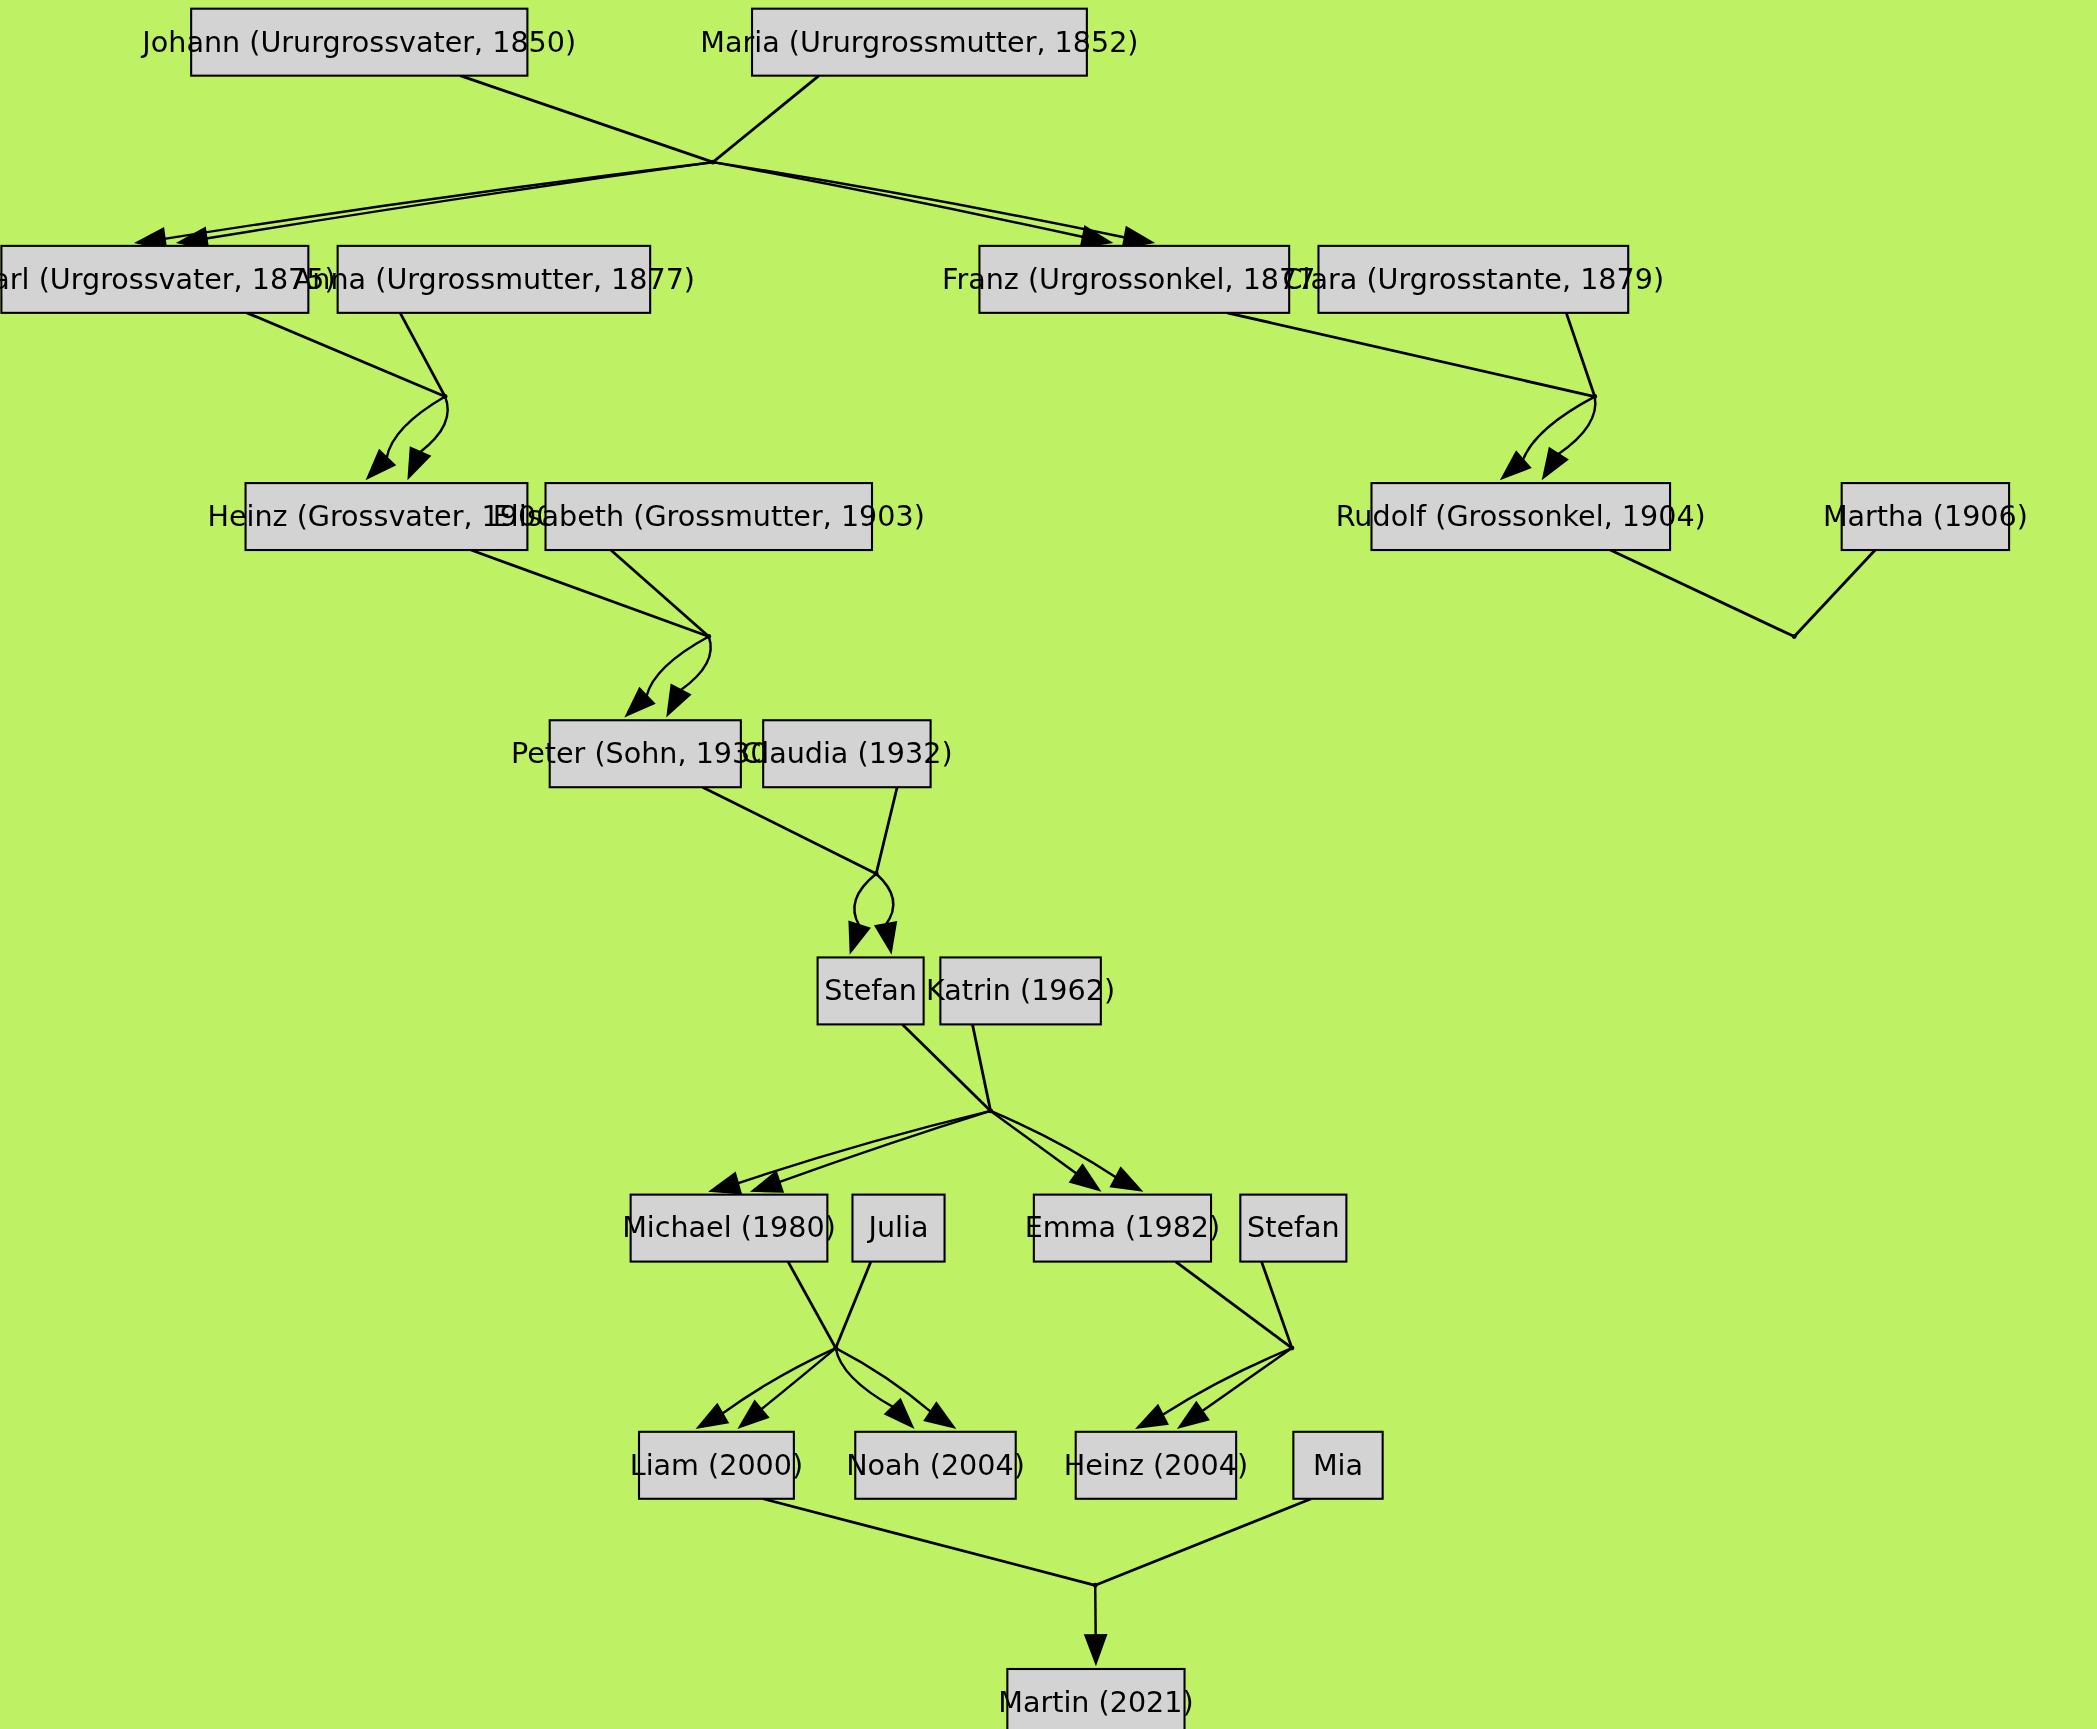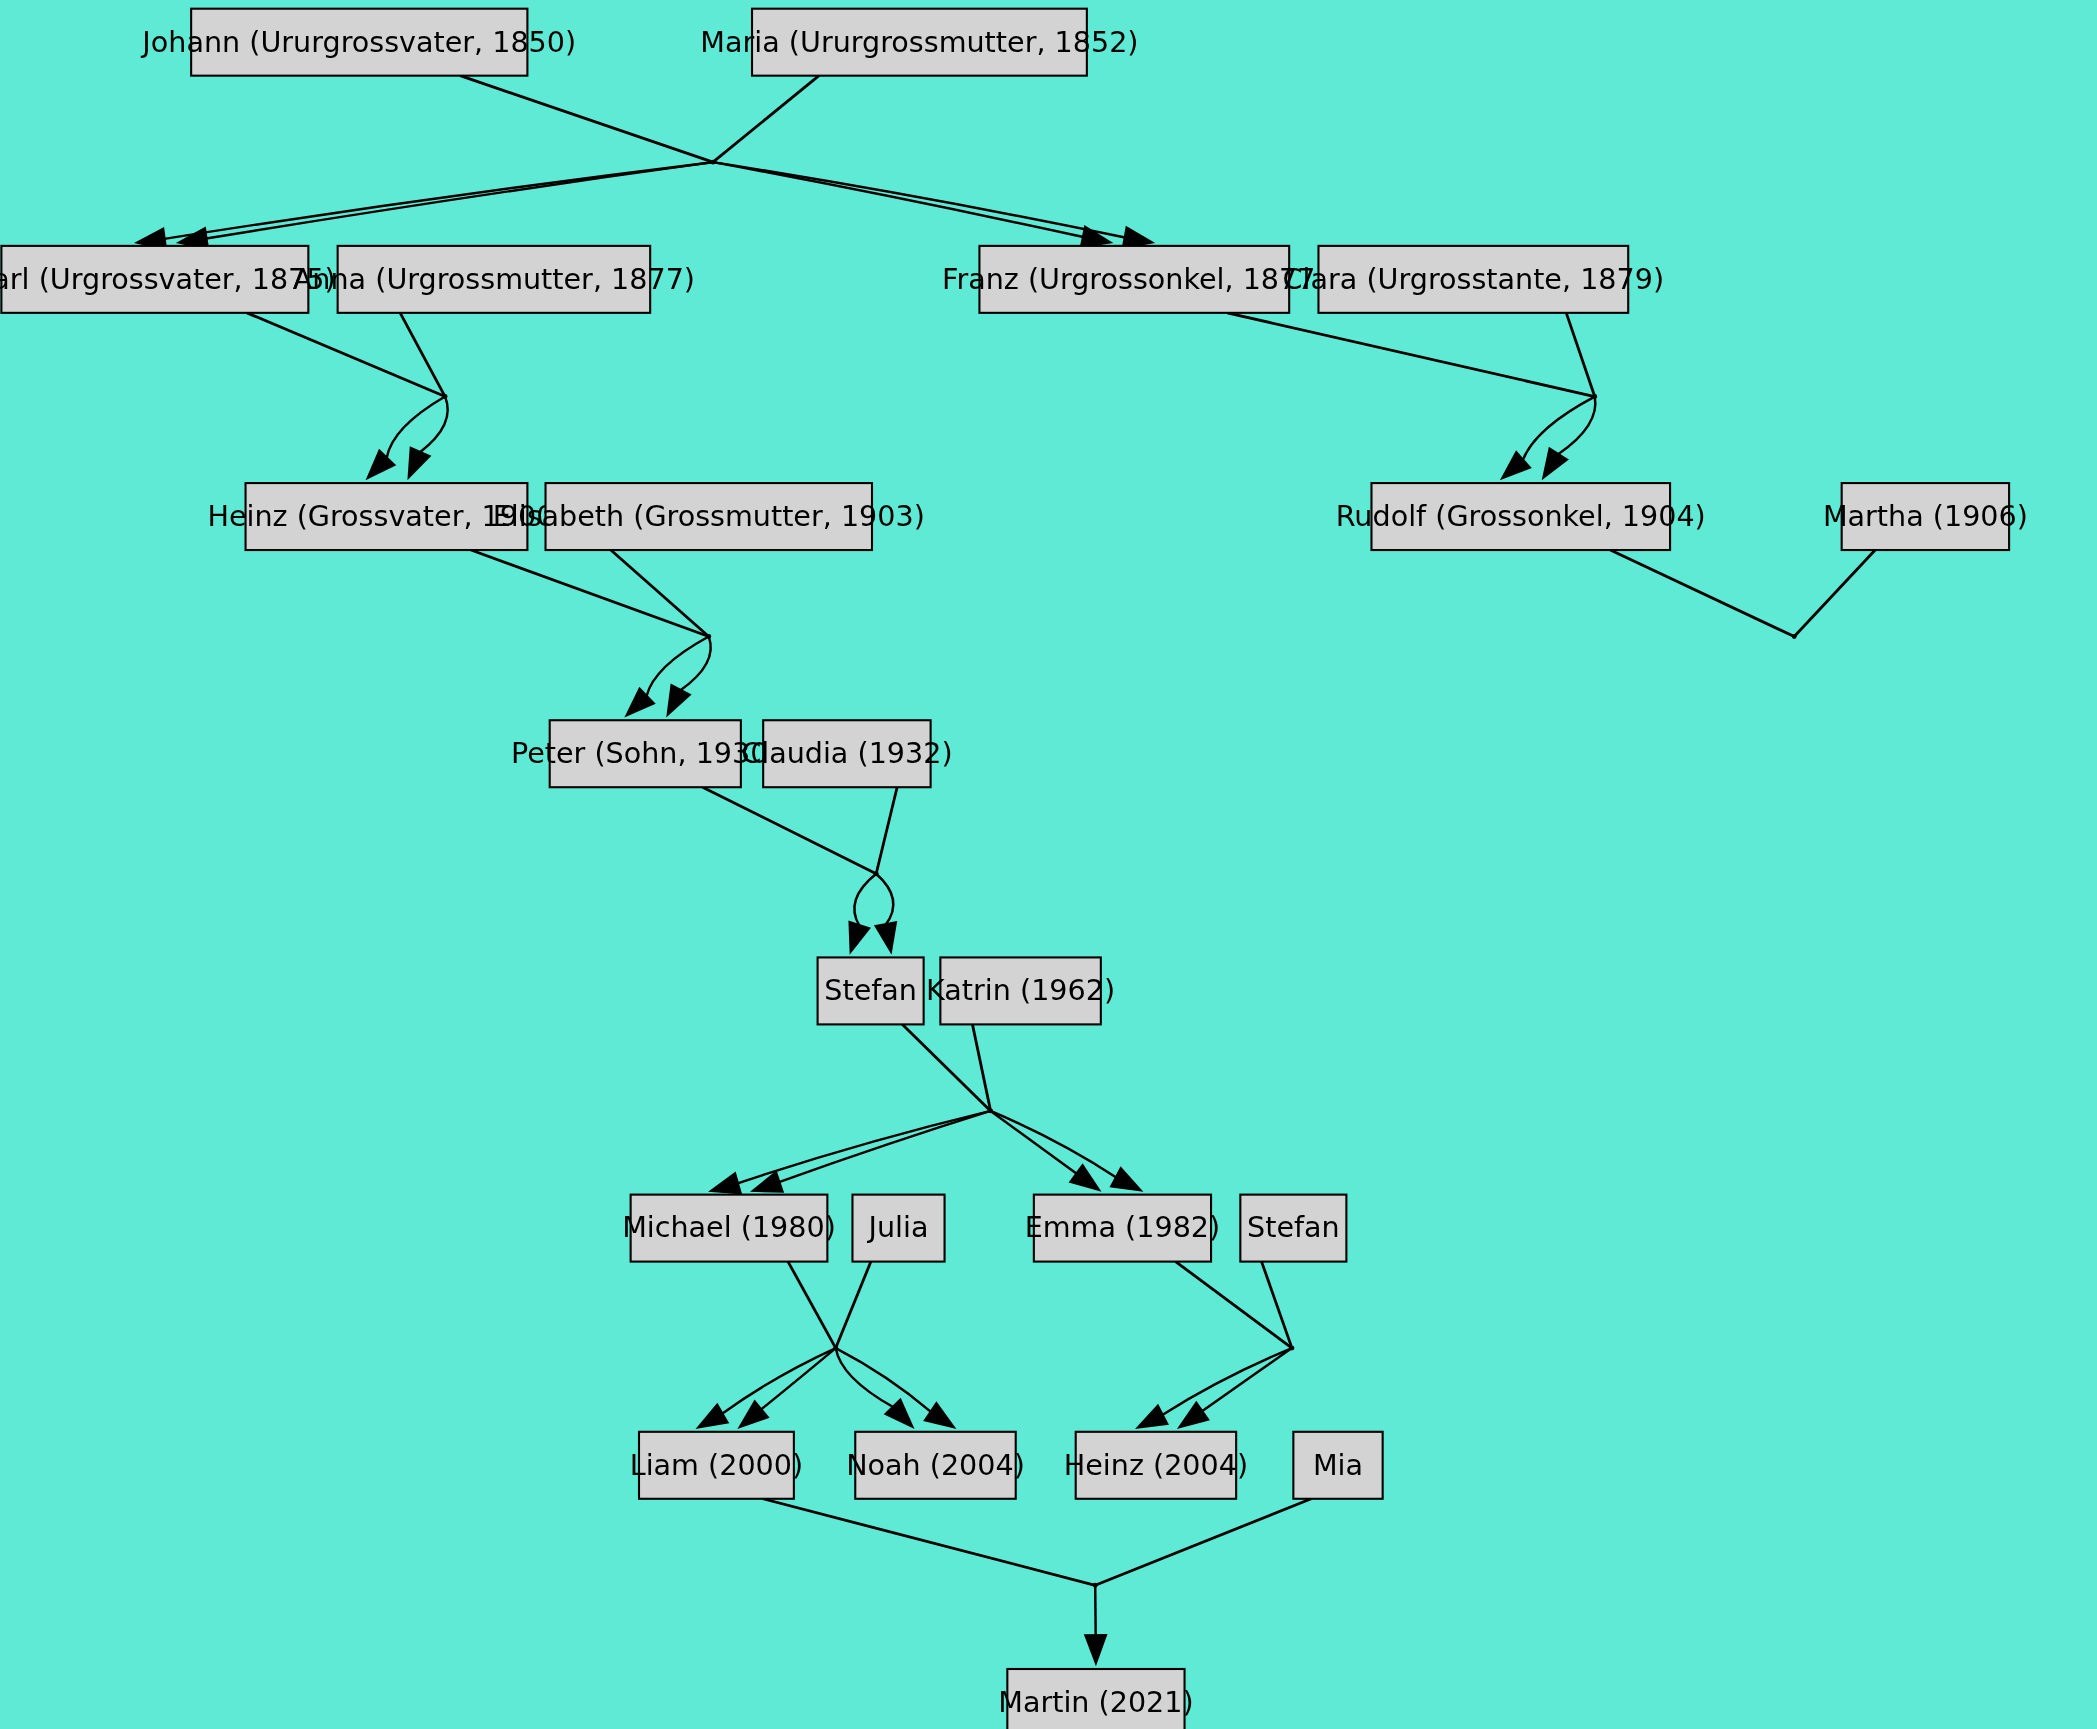--- a/index.html
+++ b/index.html
@@ -4,21 +4,21 @@
 <style>
   html, body {
     margin: 0;
     padding: 0;
     background: #ffffff;
   }
   #stage {
     position: relative;
     width: 2097px;
     height: 1730px;
-    background: #5eead4;
+    background: #bef264;
     overflow: hidden;
   }
   svg#tree {
     display: block;
     width: 2097px;
     height: 1730px;
   }
   .node-box {
     fill: #d3d3d3;
     stroke: #000000;

